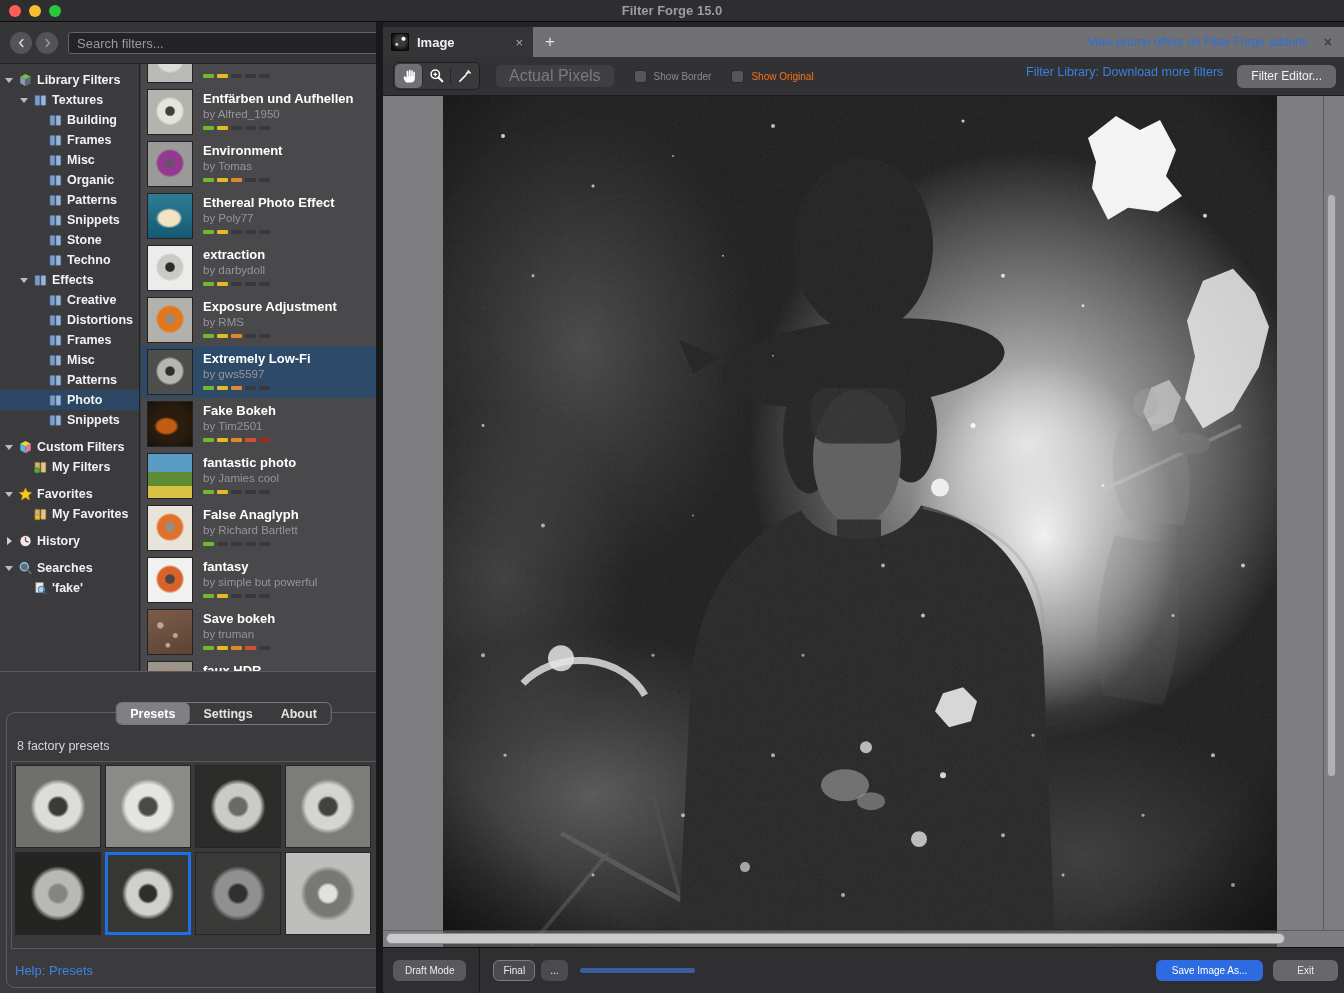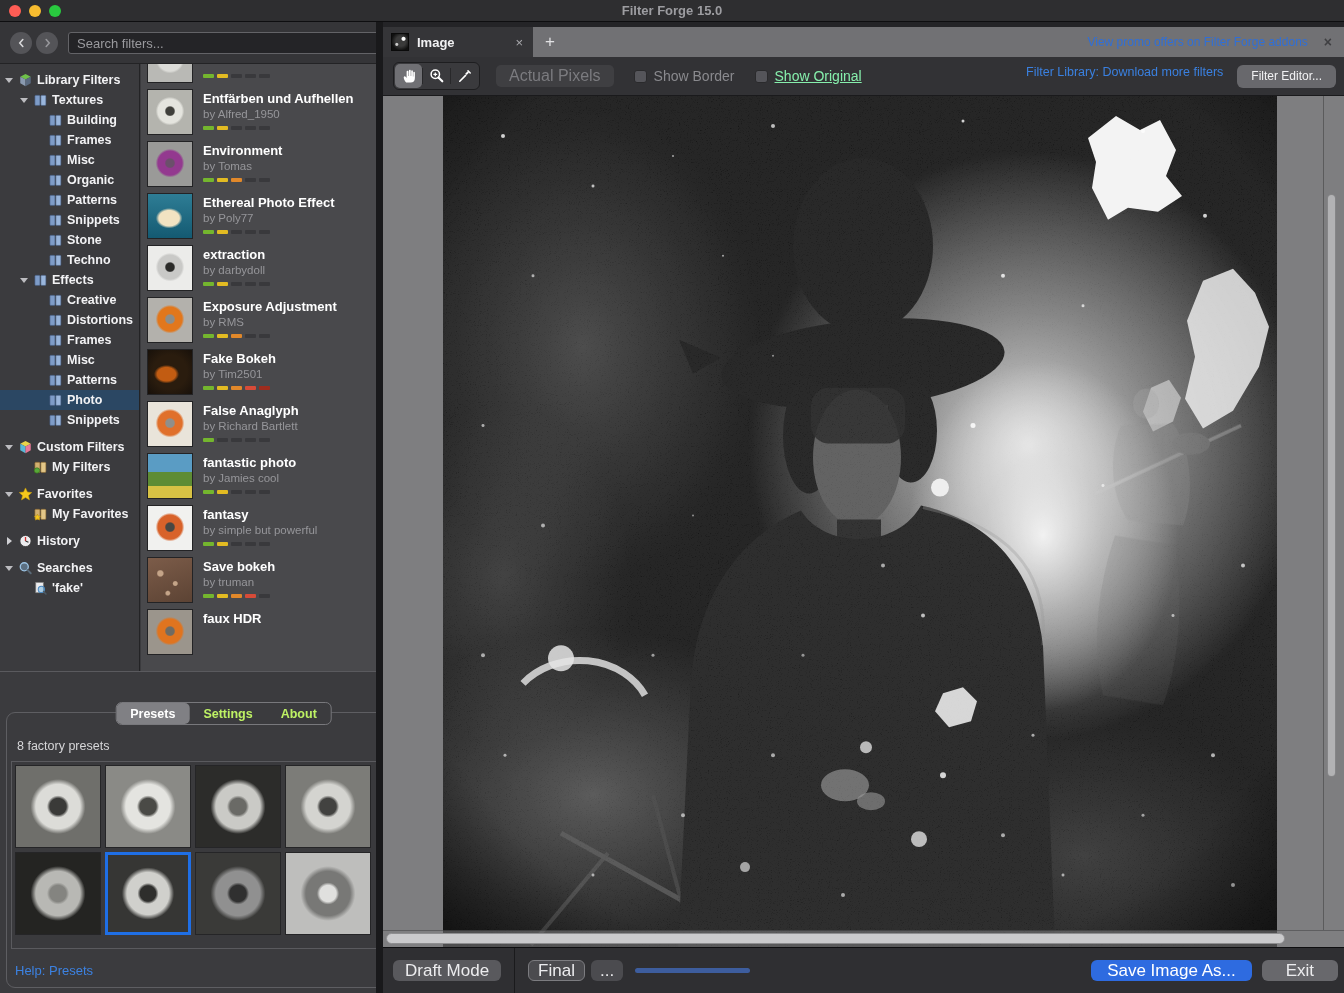--- a/index.html
+++ b/index.html
@@ -42,21 +42,21 @@
   .fauthor { position:absolute; left:62px; top:22px; font-size:11.5px; color:#96969a; }
   .rating { position:absolute; left:62px; top:40px; display:flex; gap:3px; }
   .rseg { width:11px; height:4px; border-radius:1px; }
   .flist-thumbtrack { position:absolute; right:0px; top:0; bottom:0; width:14px; }
   .flist-thumb { position:absolute; right:3px; top:195px; width:9px; height:32px; background:#87878b; border-radius:5px; }
 
   
   .psection { position:absolute; left:0; right:0; bottom:0; height:322px; background:#3b3b3e; border-top:1px solid #5a5a5e; }
   .pfield { position:absolute; left:6px; right:7px; top:40px; height:276px; border:1px solid #5e5e62; border-radius:9px; }
   .ptabs { position:absolute; top:-11px; left:50%; transform:translateX(-50%); display:flex; background:#3b3b3e; border:1px solid #78787c; border-radius:6px; }
-  .ptab { height:21px; padding:0 14px; font-size:12.5px; font-weight:700; color:#bef264; background:transparent; border:none; font-family:inherit; }
+  .ptab { height:21px; padding:0 14px; font-size:12.5px; font-weight:700; color:#e5e5e5; background:transparent; border:none; font-family:inherit; }
   .ptab.sel { background:#808084; border-radius:5px; color:#ffffff; }
   .pcount { position:absolute; left:10px; top:26px; font-size:12.5px; color:#d6d6d8; }
   .sortbtn { position:absolute; right:10px; top:18px; width:22px; height:22px; border-radius:50%; background:#6e6e72; border:none; display:flex; align-items:center; justify-content:center; }
   .pgrid { position:absolute; left:4px; right:4px; top:48px; height:188px; background:#3a3a3d; border:1px solid #5a5a5e; display:flex; flex-wrap:wrap; gap:4px; padding:3px; overflow:hidden; align-content:flex-start; position:absolute; }
   .preset { width:86px; height:83px; flex:none; border:1px solid #252527; }
   .preset.sel { border:3px solid #1f6fe6; }
   .pscroll { position:absolute; right:5px; top:6px; width:10px; height:122px; background:#9a9a9d; border-radius:5px; }
   .phelp { position:absolute; left:8px; top:250px; color:#3c82e2; font-size:13px; text-decoration:none; }
 
   
@@ -77,36 +77,36 @@
   .promo-close { color:#3f3f42; font-size:14px; font-weight:700; background:none; border:none; }
 
   .toolbar { position:relative; height:39px; background:#323235; border-bottom:1px solid #1a1a1c; display:flex; align-items:center; }
   .tools { margin-left:10px; display:flex; align-items:center; background:#3a3a3d; border:1px solid #1e1e20; border-radius:6px; padding:1px; }
   .tool { width:27px; height:24px; display:flex; align-items:center; justify-content:center; border-radius:5px; background:none; border:none; }
   .tool.sel { background:#707074; }
   .tdiv { width:1px; height:16px; background:#28282a; }
   .btn-actual { margin-left:16px; height:22px; padding:0 13px; background:#3f3f42; border:none; border-radius:5px; color:#7b7b7f; font-size:16px; font-family:inherit; }
   .check { margin-left:20px; display:flex; gap:7px; align-items:center; }
   .cbox { width:13px; height:13px; background:#55555a; border:1px solid #2a2a2c; border-radius:3px; }
-  .clabel { font-size:14px; }
-  .clabel.dim { color:#8a8a8e; } .clabel.lit { color:#86efac;text-decoration:underline; }
+  .clabel { font-size:10px; }
+  .clabel.dim { color:#8a8a8e; } .clabel.lit { color:#f97316; }
   .tb-right { margin-left:auto; display:flex; gap:14px; padding-right:8px; }
   .lib-link { color:#3a80e0; font-size:12.5px; text-decoration:none; }
   .btn-editor { height:23px; padding:0 14px; background:#68686c; border:none; border-radius:6px; color:#f2f2f4; font-size:12px; font-family:inherit; }
 
   .canvas { position:absolute; left:0; right:0; top:74px; bottom:46px; background:#7e7e80; overflow:hidden; }
   .photo { position:absolute; left:60px; top:0; width:834px; bottom:0; }
   .photo svg { width:100%; height:100%; display:block; }
   .vtrack { position:absolute; top:0; bottom:17px; width:16px; right:5px; border-left:1px solid rgba(0,0,0,0.28); }
   .vthumb { position:absolute; left:3px; top:98px; width:9px; height:583px; background:#b2b2b4; border:1px solid rgba(0,0,0,0.25); border-radius:5px; }
   .htrack { position:absolute; left:0; right:0; bottom:0; height:17px; background:rgba(128,128,130,0.55); border-top:1px solid rgba(0,0,0,0.25); }
   .hthumb { position:absolute; left:3px; top:2px; height:11px; width:899px; background:#cacacc; border:1px solid #8e8e90; border-radius:6px; }
 
   .bottombar { position:absolute; left:0; right:0; bottom:0; height:46px; background:#2f2f32; border-top:1px solid #0e0e10; display:flex; align-items:center; }
-  .bbtn { height:21px; border-radius:6px; border:none; color:#ececee; font-size:17px; font-family:inherit; }
+  .bbtn { height:21px; border-radius:6px; border:none; color:#ececee; font-size:10px; font-family:inherit; }
   .b-draft { margin-left:10px; padding:0 12px; background:#59595d; }
   .bdiv { margin-left:13px; width:1px; height:46px; background:#1a1a1c; }
   .b-final { margin-left:13px; padding:0 9px; background:#4b4b4f; border:1px solid #7c7c80; }
   .b-more { margin-left:6px; padding:0 9px; background:#4b4b4f; }
   .progress { margin-left:12px; width:115px; height:5px; border-radius:3px; }
   .spacer { flex:1; }
   .b-save { padding:0 16px; background:#2e6be0; color:#ffffff; }
   .b-exit { margin-left:10px; margin-right:6px; padding:0 24px; background:#68686c; }
 </style>
 </head>
@@ -449,51 +449,63 @@
     <span class="ftitle">Exposure Adjustment</span>
     <span class="fauthor">by RMS</span>
     <span class="rating">
               <span class="rseg" style="background: rgb(116, 182, 46);"></span>
               <span class="rseg" style="background: rgb(226, 187, 34);"></span>
               <span class="rseg" style="background: rgb(225, 136, 42);"></span>
               <span class="rseg" style="background: rgb(57, 57, 60);"></span>
               <span class="rseg" style="background: rgb(57, 57, 60);"></span>
             </span>
   </div>
+          <div class="fitem sel" style="background: rgb(45, 74, 105);">
+    <span class="fthumb" style="background: radial-gradient(circle at 50% 48%, rgb(46, 46, 44) 0px, rgb(46, 46, 44) 13%, rgb(181, 181, 177) 17%, rgb(181, 181, 177) 38%, rgb(78, 78, 76) 45%);"></span>
+    <span class="ftitle">Extremely Low-Fi</span>
+    <span class="fauthor">by gws5597</span>
+    <span class="rating">
+              <span class="rseg" style="background: rgb(116, 182, 46);"></span>
+              <span class="rseg" style="background: rgb(226, 187, 34);"></span>
+              <span class="rseg" style="background: rgb(225, 136, 42);"></span>
+              <span class="rseg" style="background: rgb(57, 57, 60);"></span>
+              <span class="rseg" style="background: rgb(57, 57, 60);"></span>
+            </span>
+  </div>
           <div class="fitem">
     <span class="fthumb" style="background: radial-gradient(38% 28% at 42% 55%, rgb(194, 92, 18) 0px, rgb(194, 92, 18) 55%, transparent 75%), radial-gradient(circle, rgb(42, 28, 14) 0px, rgb(42, 28, 14) 55%, rgb(23, 16, 10) 100%);"></span>
     <span class="ftitle">Fake Bokeh</span>
     <span class="fauthor">by Tim2501</span>
     <span class="rating">
               <span class="rseg" style="background: rgb(116, 182, 46);"></span>
               <span class="rseg" style="background: rgb(226, 187, 34);"></span>
               <span class="rseg" style="background: rgb(225, 136, 42);"></span>
               <span class="rseg" style="background: rgb(215, 75, 56);"></span>
               <span class="rseg" style="background: rgb(158, 44, 30);"></span>
             </span>
   </div>
           <div class="fitem">
+    <span class="fthumb" style="background: linear-gradient(rgb(90, 156, 196) 0px, rgb(90, 156, 196) 42%, rgb(94, 140, 52) 42%, rgb(94, 140, 52) 72%, rgb(216, 194, 68) 72%);"></span>
+    <span class="ftitle">fantastic photo</span>
+    <span class="fauthor">by Jamies cool</span>
+    <span class="rating">
+              <span class="rseg" style="background: rgb(116, 182, 46);"></span>
+              <span class="rseg" style="background: rgb(226, 187, 34);"></span>
+              <span class="rseg" style="background: rgb(57, 57, 60);"></span>
+              <span class="rseg" style="background: rgb(57, 57, 60);"></span>
+              <span class="rseg" style="background: rgb(57, 57, 60);"></span>
+            </span>
+  </div>
+          <div class="fitem">
     <span class="fthumb" style="background: radial-gradient(circle at 50% 48%, rgb(143, 143, 139) 0px, rgb(143, 143, 139) 13%, rgb(224, 112, 43) 17%, rgb(224, 112, 43) 38%, rgb(233, 228, 218) 45%);"></span>
     <span class="ftitle">False Anaglyph</span>
     <span class="fauthor">by Richard Bartlett</span>
     <span class="rating">
               <span class="rseg" style="background: rgb(116, 182, 46);"></span>
               <span class="rseg" style="background: rgb(57, 57, 60);"></span>
-              <span class="rseg" style="background: rgb(57, 57, 60);"></span>
-              <span class="rseg" style="background: rgb(57, 57, 60);"></span>
-              <span class="rseg" style="background: rgb(57, 57, 60);"></span>
-            </span>
-  </div>
-          <div class="fitem">
-    <span class="fthumb" style="background: linear-gradient(rgb(90, 156, 196) 0px, rgb(90, 156, 196) 42%, rgb(94, 140, 52) 42%, rgb(94, 140, 52) 72%, rgb(216, 194, 68) 72%);"></span>
-    <span class="ftitle">fantastic photo</span>
-    <span class="fauthor">by Jamies cool</span>
-    <span class="rating">
-              <span class="rseg" style="background: rgb(116, 182, 46);"></span>
-              <span class="rseg" style="background: rgb(226, 187, 34);"></span>
               <span class="rseg" style="background: rgb(57, 57, 60);"></span>
               <span class="rseg" style="background: rgb(57, 57, 60);"></span>
               <span class="rseg" style="background: rgb(57, 57, 60);"></span>
             </span>
   </div>
           <div class="fitem">
     <span class="fthumb" style="background: radial-gradient(circle at 50% 48%, rgb(71, 71, 67) 0px, rgb(71, 71, 67) 13%, rgb(216, 98, 42) 17%, rgb(216, 98, 42) 38%, rgb(241, 241, 239) 45%);"></span>
     <span class="ftitle">fantasy</span>
     <span class="fauthor">by simple but powerful</span>
     <span class="rating">

